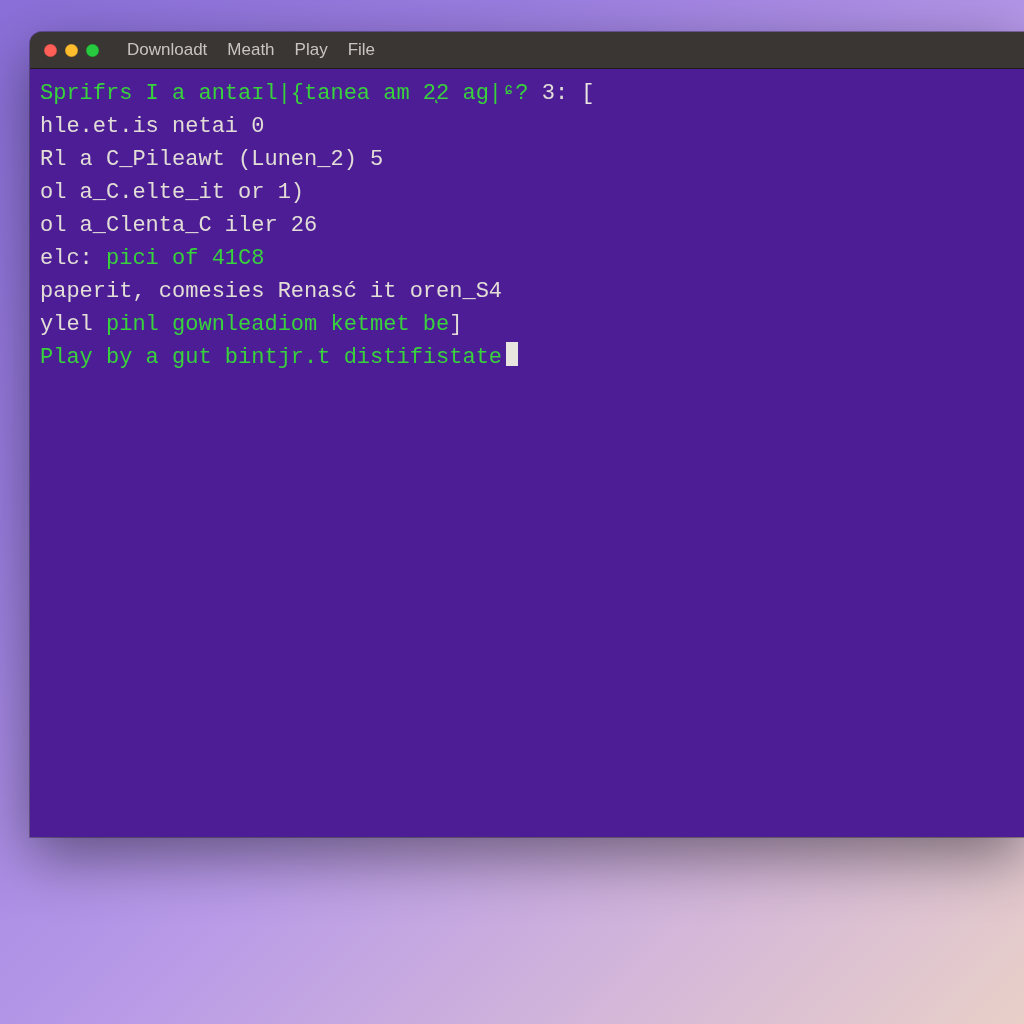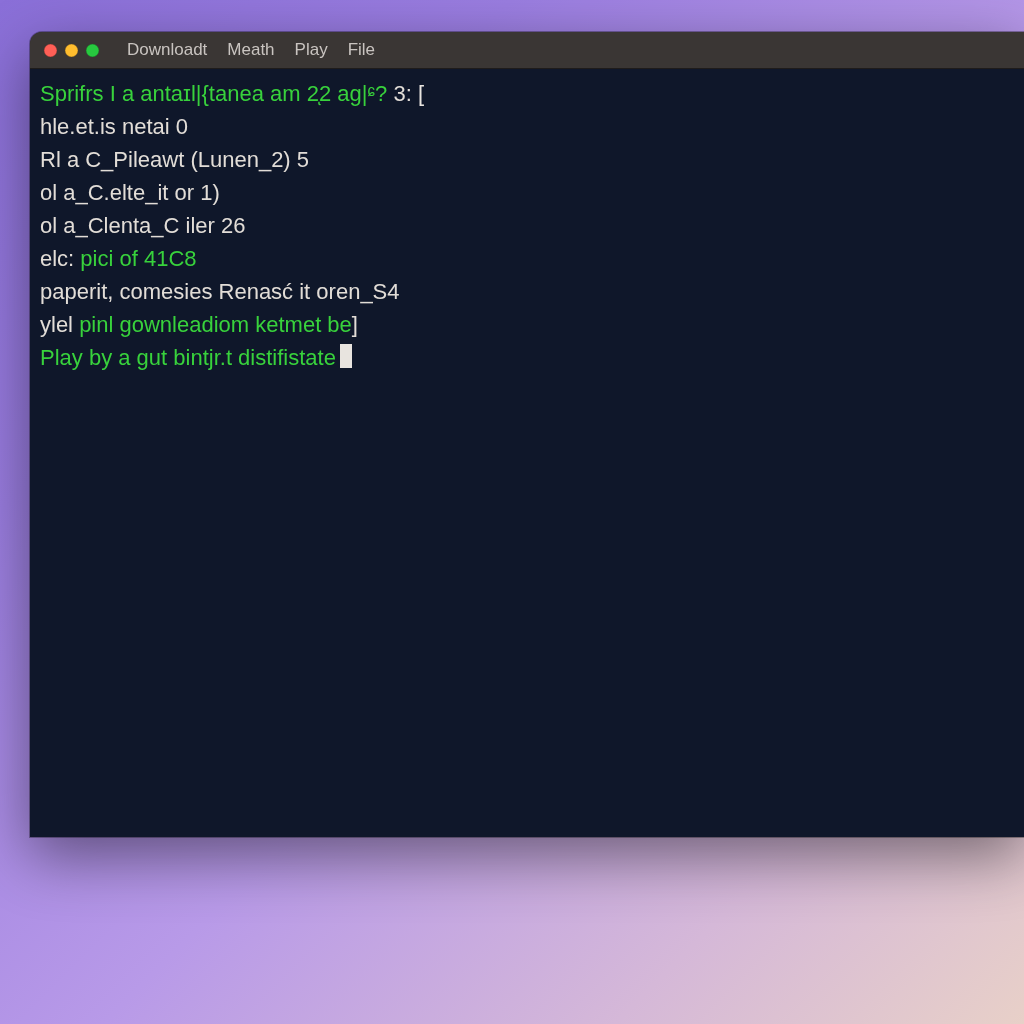--- a/index.html
+++ b/index.html
@@ -58,23 +58,23 @@
   }
   .menu-item {
     color: #c9c4c0;
     font-size: 17px;
     padding: 3px 8px;
     border-radius: 4px;
     cursor: default;
   }
   .term-body {
     flex: 1;
-    background: #0f172a;
+    background: #4c1d95;
     padding: 8px 10px;
-    font-family: Liberation Sans, sans-serif;
+    font-family: Liberation Mono, monospace;
     font-size: 22px;
     line-height: 1.5;
     color: #d9d4cf;
     white-space: pre;
     overflow: hidden;
   }
   .line { display: block; }
   .g { color: #38d23c; }
   .w { color: #e2ddd7; }
   .cursor-block {

